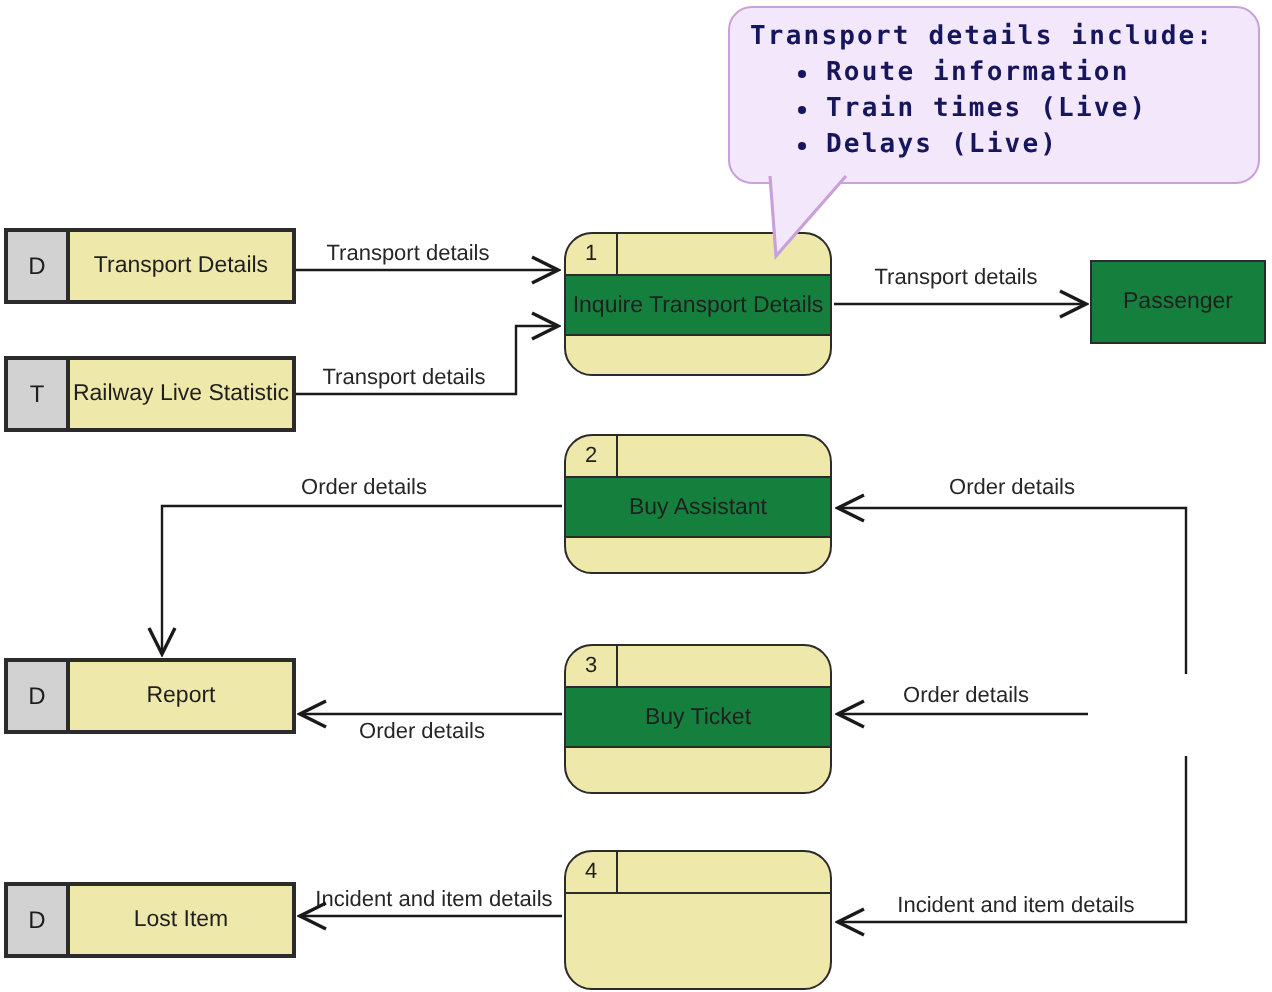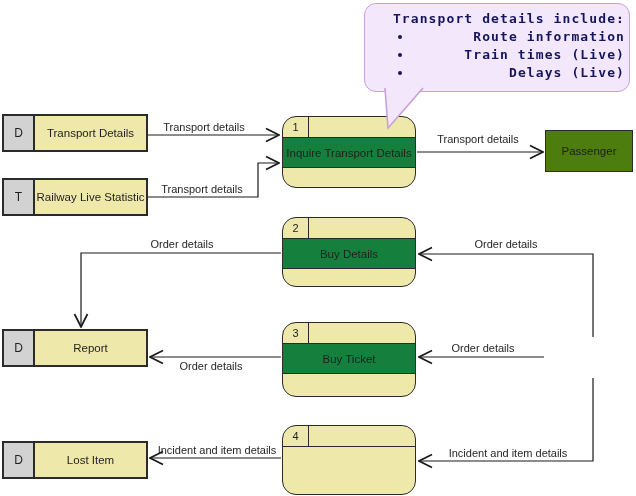--- a/index.html
+++ b/index.html
@@ -31,30 +31,30 @@
     display:flex;align-items:center;justify-content:center;font-size:11px;
   }
   .p-name{
     height:29px;background:#15803d;border-bottom:1.3px solid #2b2b2b;
     display:flex;align-items:center;justify-content:center;font-size:11.5px;
   }
   .p-foot{flex:1;}
   
   .entity{
     position:absolute;left:545px;box-sizing:border-box;
-    border:1.4px solid #2b2b2b;background:#4d7c0f;
+    border:1.4px solid #2b2b2b;background:#15803d;
     display:flex;align-items:center;justify-content:center;font-size:11.5px;
   }
   
   .callout{
     position:absolute;left:364px;top:3px;width:266px;height:89px;box-sizing:border-box;
     background:#f3e8fb;border:1.6px solid #c9a0dc;border-radius:12px;
     font-family:"DejaVu Sans Mono", monospace;font-weight:600;
     color:#16165e;font-size:13px;letter-spacing:1.1px;
-    padding:6px 4px 16px 10px;line-height:18px;text-align:right;
+    padding:6px 4px 16px 10px;line-height:18px;
   }
   .callout-list{margin:0;padding-left:38px;list-style:disc;}
   .callout-list li{line-height:18px;}
   
   .flow-label{
     position:absolute;transform:translate(-50%,-50%);
     font-size:11px;color:#262626;white-space:nowrap;
   }
   
   #wires{position:absolute;left:0;top:0;z-index:10;pointer-events:none;}
@@ -85,21 +85,21 @@
     <div class="p-head">
       <div class="p-num">1</div>
     </div>
     <div class="p-name">Inquire Transport Details</div>
     <div class="p-foot"></div>
   </div>
   <div class="process" style="top:217px;height:70px;">
     <div class="p-head">
       <div class="p-num">2</div>
     </div>
-    <div class="p-name">Buy Details</div>
+    <div class="p-name">Buy Assistant</div>
     <div class="p-foot"></div>
   </div>
   <div class="process" style="top:322px;height:75px;">
     <div class="p-head">
       <div class="p-num">3</div>
     </div>
     <div class="p-name">Buy Ticket</div>
     <div class="p-foot"></div>
   </div>
   <div class="process" style="top:425px;height:70px;">

